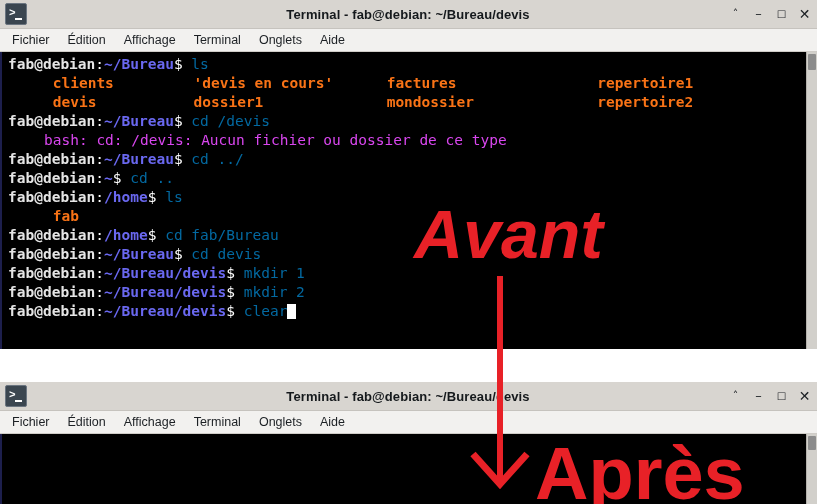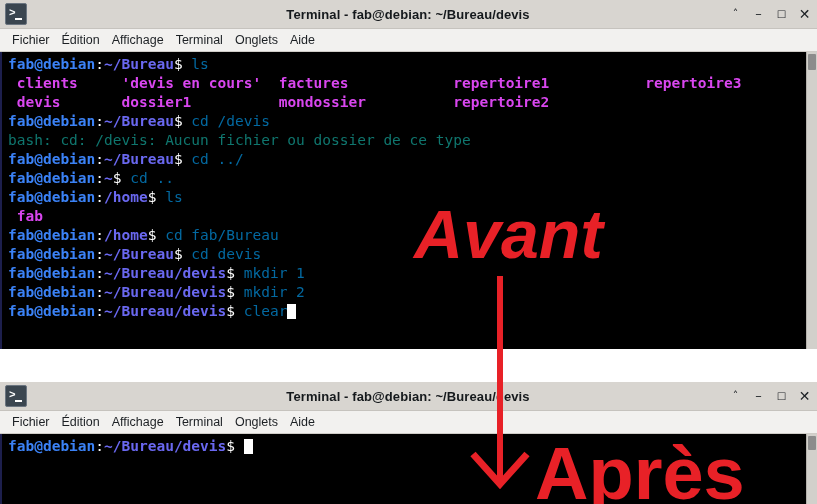--- a/index.html
+++ b/index.html
@@ -94,21 +94,21 @@
   .win-btn.min    { font-size: 13px; }
   .win-btn.max    { font-size: 10px; }
   .win-btn.close  { font-size: 14px; font-weight: bold; }
 
   .menubar {
     height: 22px;
     background: #f2f1ef;
     display: flex;
     align-items: center;
     padding-left: 12px;
-    gap: 12px;
+    gap: 18px;
     border-bottom: 1px solid #cfccc7;
   }
   .menu-item {
     font-size: 12.5px;
     color: #1c2024;
     white-space: nowrap;
   }
 
   .term-wrap {
     position: relative;
@@ -136,27 +136,27 @@
     box-sizing: border-box;
   }
   .scroll-thumb {
     position: absolute;
     left: 1px;
     right: 1px;
     background: #8c8c8c;
     border-radius: 1px;
   }
 
-  .ps1-user { color: #3b82f6; font-weight: bold; }
+  .ps1-user { color: #e5e5e5; font-weight: bold; }
   .ps1-colon { color: #ffffff; }
   .ps1-path { color: #6a68f0; font-weight: bold; }
   .ps1-dollar { color: #ffffff; }
   .cmd { color: #0369a1; }
-  .dirname { color: #d946ef; font-weight: bold; }
-  .plain { color: #0f766e; }
+  .dirname { color: #f97316; font-weight: bold; }
+  .plain { color: #d946ef; margin-left: 36px; }
   .cursor {
     display: inline-block;
     width: 9px;
     height: 15px;
     background: #ffffff;
     vertical-align: -3px;
   }
 
   
   #win1 { top: 0; height: 350px; }
@@ -257,21 +257,20 @@
   <div class="menubar">
     <span class="menu-item">Fichier</span>
     <span class="menu-item">Édition</span>
     <span class="menu-item">Affichage</span>
     <span class="menu-item">Terminal</span>
     <span class="menu-item">Onglets</span>
     <span class="menu-item">Aide</span>
   </div>
 
   <div class="term-wrap">
-    <div class="term-body" id="term2-body"><div><span class="ps1-user">fab@debian</span><span class="ps1-colon">:</span><span class="ps1-path">~/Bureau/devis</span><span class="ps1-dollar">$ </span><span class="cursor"></span></div></div>
     <div class="scrollbar">
       <div class="scroll-thumb" style="top:2px;height:14px;"></div>
     </div>
   </div>
 </div>
 
 <div class="annot-avant">Avant</div>
 
 <div class="annot-apres">Après</div>
 

